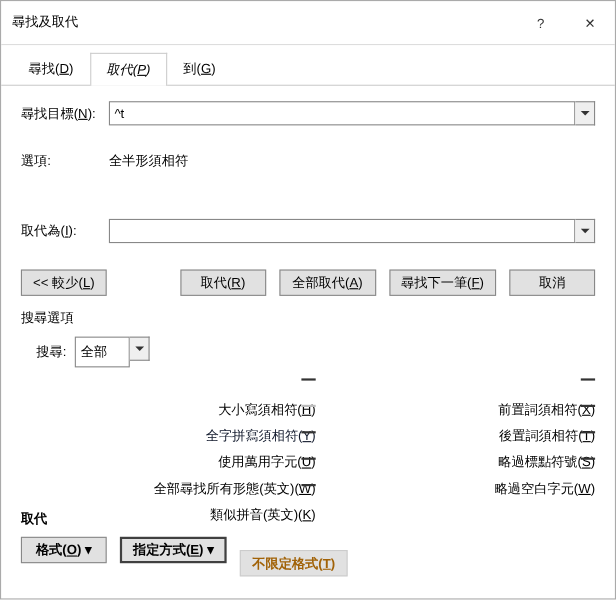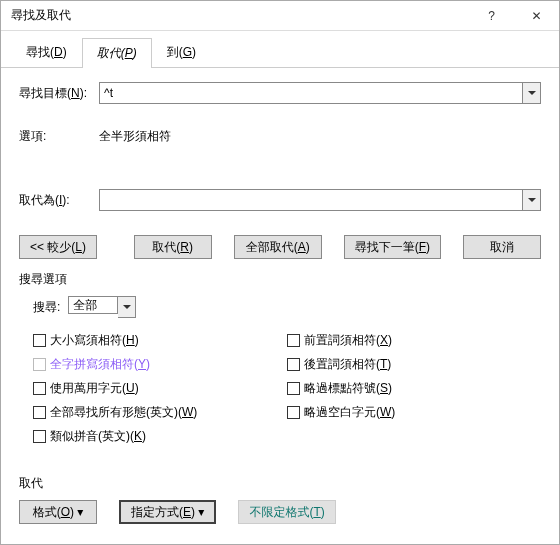--- a/index.html
+++ b/index.html
@@ -1,49 +1,49 @@
 <!DOCTYPE html>
 <html><head>
 <meta charset="utf-8">
 <style>
   * { box-sizing: border-box; font-family: "Microsoft JhengHei", "Segoe UI", sans-serif; font-size: 12px; }
   body { margin: 0; background: #fff; width: 560px; height: 545px; border: 1px solid #aaa; position: relative; }
-  .titlebar { height: 30px; display: flex; align-items: center; padding: 0 0 0 10px; border-bottom: 1px solid #ddd; }
+  .titlebar { height: 40px; display: flex; align-items: center; padding: 0 0 0 10px; border-bottom: 1px solid #ddd; }
   .titlebar .title { flex: 1; font-size: 12px; }
   .titlebar .btn { width: 45px; height: 30px; display: flex; align-items: center; justify-content: center; font-size: 14px; color: #333; }
   .tabs { display: flex; padding: 6px 10px 0 10px; border-bottom: 1px solid #ccc; }
   .tab { padding: 6px 14px; border: 1px solid transparent; border-bottom: none; cursor: pointer; }
   .tab.active { border-color: #ccc; background: #fff; position: relative; top: 1px; font-style: italic; }
   .under { text-decoration: underline; }
   .content { padding: 14px 18px 0 18px; }
   .row { display: flex; align-items: center; margin-bottom: 24px; }
   .row .lbl { width: 80px; }
   .row .val { flex: 1; }
   .combo { display: flex; width: 100%; }
   .combo input { flex: 1; height: 22px; border: 1px solid #888; padding: 0 4px; }
   .combo .drop { width: 18px; height: 22px; border: 1px solid #888; border-left: none; display: flex; align-items: center; justify-content: center; background: #efefef; }
   .chev { width: 0; height: 0; border-left: 4px solid transparent; border-right: 4px solid transparent; border-top: 4px solid #333; }
-  .btnrow { display: flex; gap: 22px; margin: 22px 0 12px 0; justify-content: flex-end;}
+  .btnrow { display: flex; gap: 12px; margin: 22px 0 12px 0; justify-content: flex-end;}
   .pushbtn { height: 24px; min-width: 78px; padding: 0 10px; border: 1px solid #888; background: #e1e1e1; display: inline-flex; align-items: center; justify-content: center; cursor: pointer; }
   .pushbtn.wide { min-width: 88px; }
   .pushbtn.accent { border: 2px solid #404040; }
-  .pushbtn.disabled { color: #0f766e; border-color: #ccc; }
+  .pushbtn.disabled { color: #a16207; border-color: #ccc; margin-top: 12px; }
   .section-label { margin: 4px 0 8px 0; }
   .searchdir { display: flex; align-items: center; gap: 8px; margin: 0 0 10px 14px; }
   .select { display: flex; }
-  .select .box { width: 50px; height: 18px; border: 1px solid #888; display: flex; align-items: center; padding: 0 4px; }
+  .select .box { width: 50px; height: 28px; border: 1px solid #888; display: flex; align-items: center; padding: 0 4px; }
   .select .drop { width: 18px; height: 22px; border: 1px solid #888; border-left: none; display: flex; align-items: center; justify-content: center; background: #efefef; }
   .cols { display: flex; margin-left: 14px; }
   .col { flex: 1; }
-  .chk { display: flex; align-items: center; height: 24px; gap: 4px; }
+  .chk { display: flex; align-items: flex-end; height: 24px; gap: 18px; flex-direction: column; }
   .chk .box { width: 13px; height: 13px; border: 1px solid #333; display: flex; align-items: center; justify-content: center; }
-  .chk.disabled { color: #8b5cf6; }
+  .chk.disabled { color: #0f172a; }
   .chk.disabled .box { border-color: #bbb; }
   .chk.checked .box::after { content: ""; width: 4px; height: 8px; border: solid #333; border-width: 0 2px 2px 0; transform: rotate(40deg) translate(-1px,-1px); }
-  .footer { position: absolute; bottom: 0; left: 0; right: 0; padding: 0 18px 20px 18px; }
+  .footer { position: absolute; bottom: 0; left: 0; right: 0; padding: 0 18px 20px 18px; font-weight: bold; }
   .footer .btnrow { justify-content: flex-start; margin: 8px 0 0 0; }
 </style>
 </head>
 <body>
 
 <div class="titlebar">
   <span class="title">尋找及取代</span>
   <div class="btn">
       <span>?</span>
     </div>

